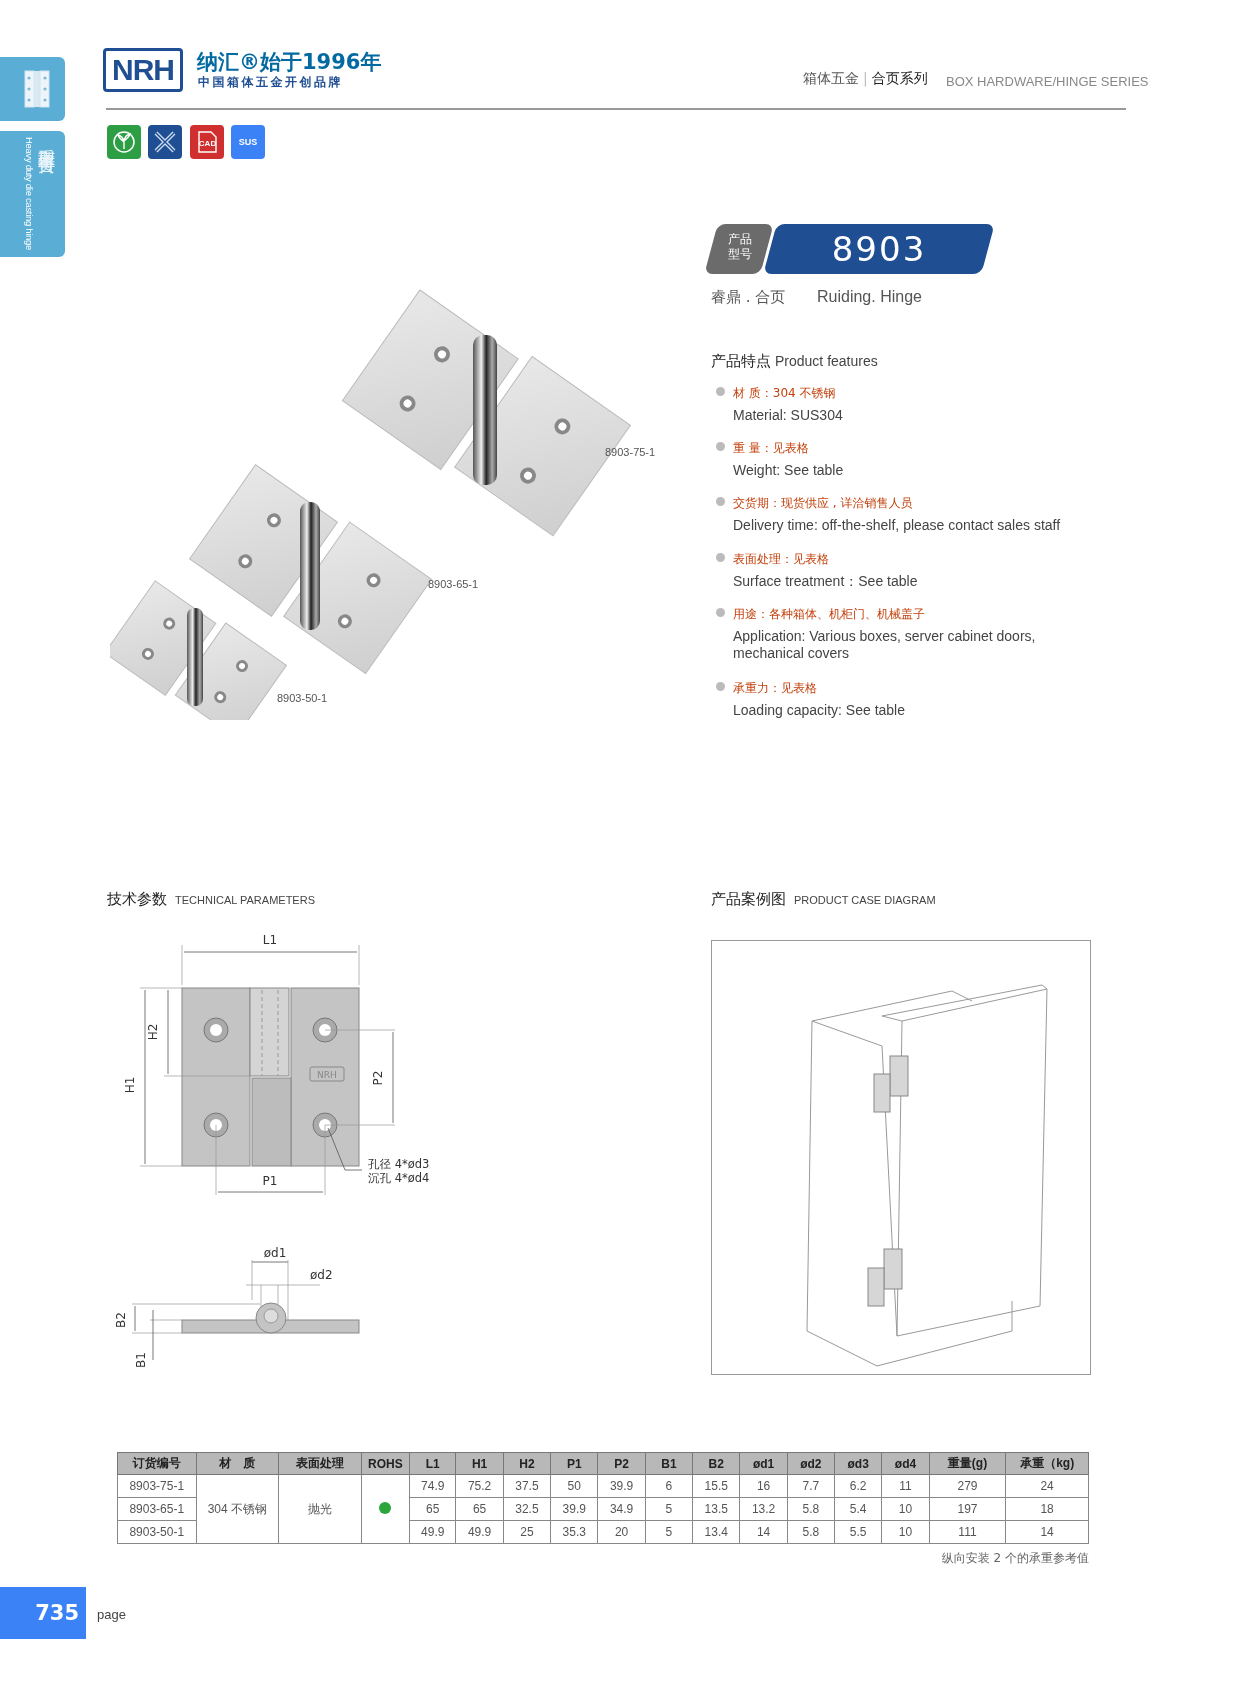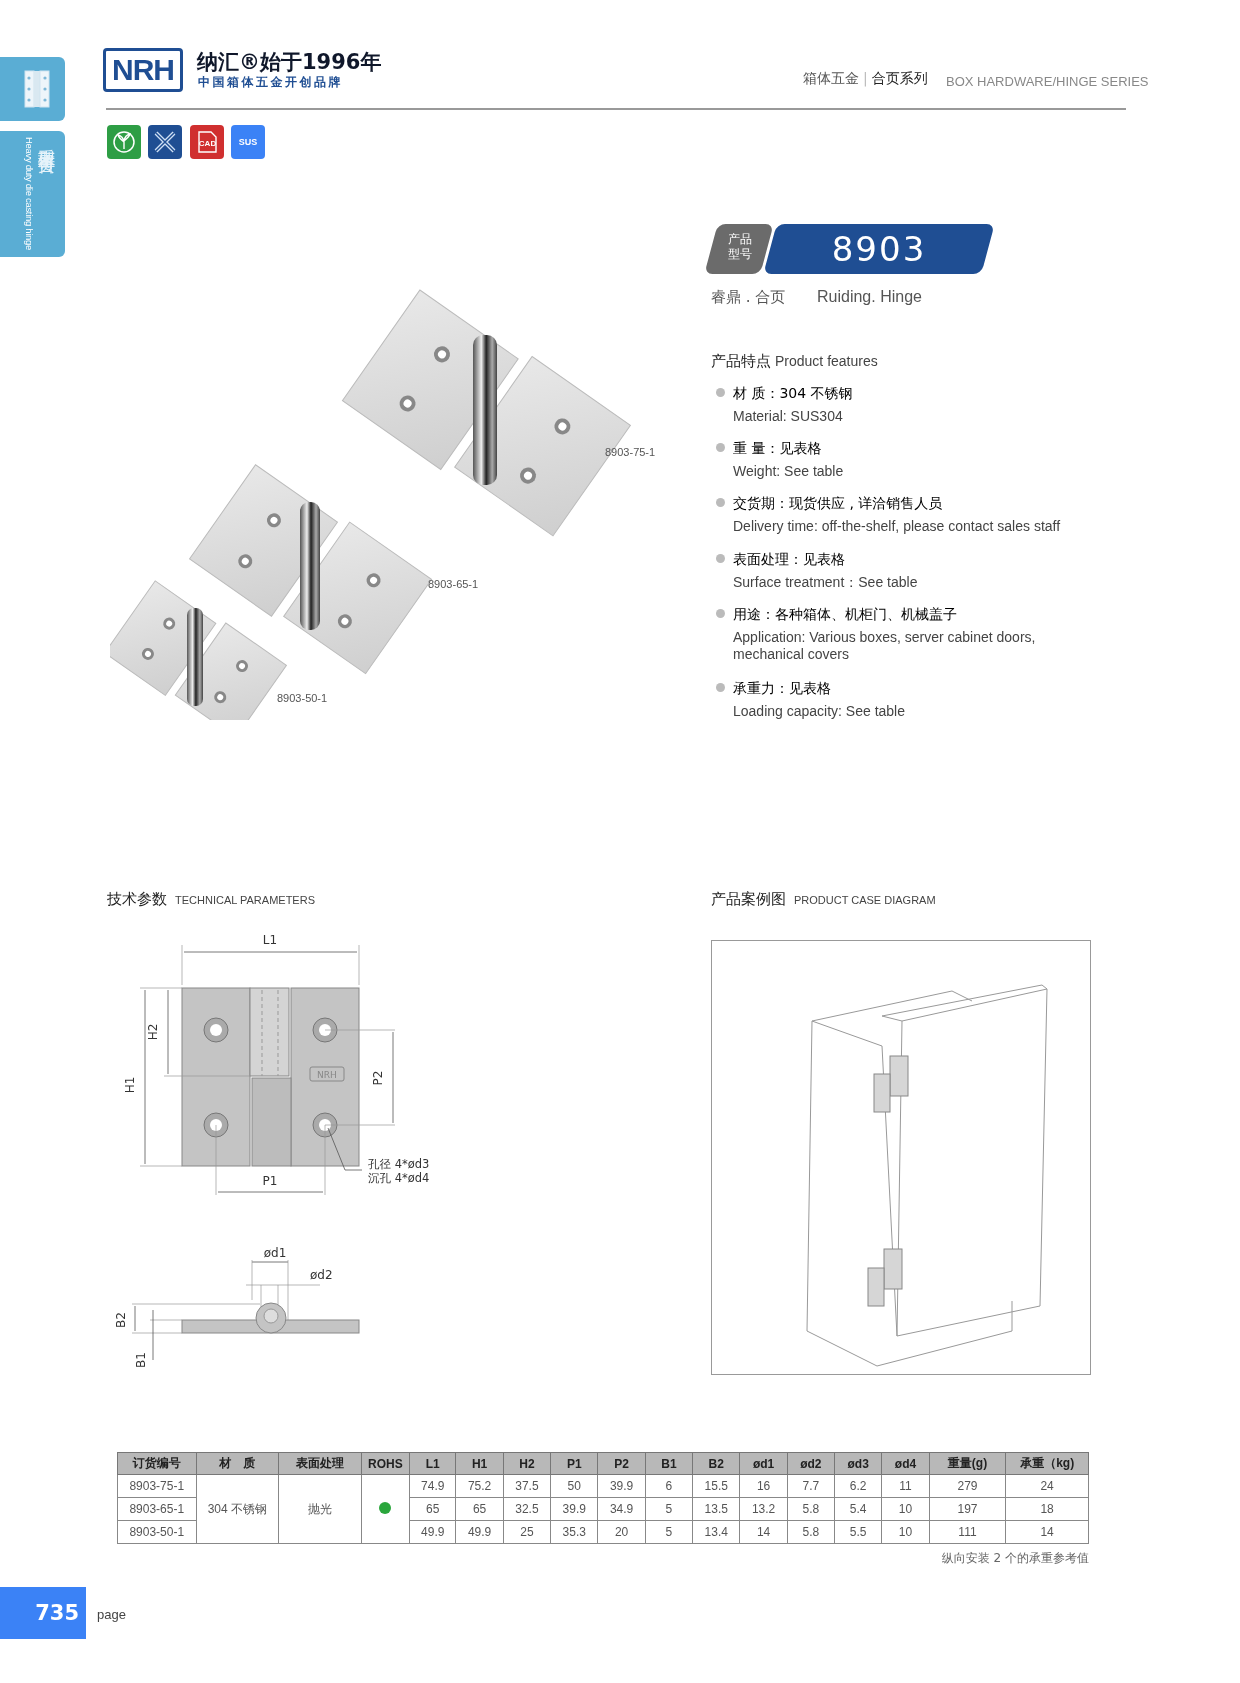--- a/index.html
+++ b/index.html
@@ -7,40 +7,40 @@
          font-family: "DejaVu Sans", "Liberation Sans", sans-serif; color: #333; }
   .abs { position: absolute; }
   
   .side-icon-tab { left: 0; top: 57px; width: 65px; height: 64px; background: #5aadd4; border-radius: 0 6px 6px 0; }
   .side-label-tab { left: 0; top: 131px; width: 65px; height: 126px; background: #5aadd4; border-radius: 0 6px 6px 0; }
   .side-label-cn { position: absolute; right: 6px; top: 4px; writing-mode: vertical-rl; color: #e6f3fa; font-size: 17px; letter-spacing: 2px; }
   .side-label-en { position: absolute; left: 24px; top: 6px; writing-mode: vertical-rl; color: #fff; font-size: 9.5px; font-family: "Liberation Sans", sans-serif; letter-spacing: -0.3px; }
   
   .logo-box { left: 103px; top: 48px; width: 80px; height: 44px; border: 3px solid #1f4e93; border-radius: 4px;
               color: #1f4e93; font-weight: bold; font-size: 30px; font-family: "Liberation Sans", sans-serif; text-align: center; line-height: 38px; letter-spacing: -1px; }
-  .brand-top { left: 197px; top: 48px; font-size: 21px; font-weight: bold; color: #0f172a; }
+  .brand-top { left: 197px; top: 48px; font-size: 21px; font-weight: bold; color: #0369a1; }
   .brand-sub { left: 198px; top: 74px; font-size: 12px; font-weight: bold; color: #1f4e93; letter-spacing: 2.5px; }
   .header-rule { left: 106px; top: 108px; width: 1020px; height: 2px; background: #999; }
   .series-cn { left: 803px; top: 70px; font-size: 14px; color: #555; }
   .series-cn b { color: #222; font-weight: normal; }
   .series-en { left: 946px; top: 74px; font-size: 13px; color: #888; font-family: "Liberation Sans", sans-serif; }
   .badge { top: 125px; width: 34px; height: 34px; border-radius: 4px; color: #fff; font-size: 9px; font-weight: bold; text-align: center; line-height: 34px; font-family: "Liberation Sans", sans-serif; }
   
   .model-tag { left: 711px; top: 224px; width: 56px; height: 50px; background: #6b6b6b; transform: skewX(-15deg); border-radius: 8px; }
   .model-tag-text { left: 720px; top: 232px; width: 40px; color: #fff; font-size: 12px; line-height: 15px; text-align: center; }
   .model-bar { left: 770px; top: 224px; width: 218px; height: 50px; background: #1f4e93; transform: skewX(-15deg); border-radius: 8px; }
   .model-num { left: 770px; top: 224px; width: 218px; height: 50px; line-height: 50px; color: #fff; font-size: 34px; text-align: center; letter-spacing: 2px; }
   .product-name-cn { left: 711px; top: 288px; font-size: 15px; color: #555; }
   .product-name-en { left: 817px; top: 288px; font-size: 16px; color: #555; font-family: "Liberation Sans", sans-serif; }
   
   .feat-title { left: 711px; top: 352px; font-size: 15px; color: #222; }
   .feat-title span { font-size: 14px; color: #444; margin-left: 4px; font-family: "Liberation Sans", sans-serif; }
   .feat { left: 716px; width: 420px; }
   .feat .dot { display: inline-block; width: 9px; height: 9px; border-radius: 50%; background: #bbb; margin-right: 8px; vertical-align: 1px; }
-  .feat .cn { font-size: 14px; color: #000000; }
+  .feat .cn { font-size: 12px; color: #c2410c; }
   .feat .en { font-size: 14px; color: #444; padding-left: 17px; margin-top: 5px; line-height: 17px; font-family: "Liberation Sans", sans-serif; }
   
   .sec-title { font-size: 15px; color: #222; }
   .sec-title span { font-size: 11px; color: #444; margin-left: 8px; font-family: "Liberation Sans", sans-serif; }
   
   .img-label { font-size: 11px; color: #555; font-family: "Liberation Sans", sans-serif; }
   
   .case-box { left: 711px; top: 940px; width: 380px; height: 435px; border: 1px solid #999; }
   
   table.spec { position: absolute; left: 117px; top: 1452px; width: 972px; border-collapse: collapse; font-size: 12px; font-family: "Liberation Sans", sans-serif; padding-left: 38px; }

